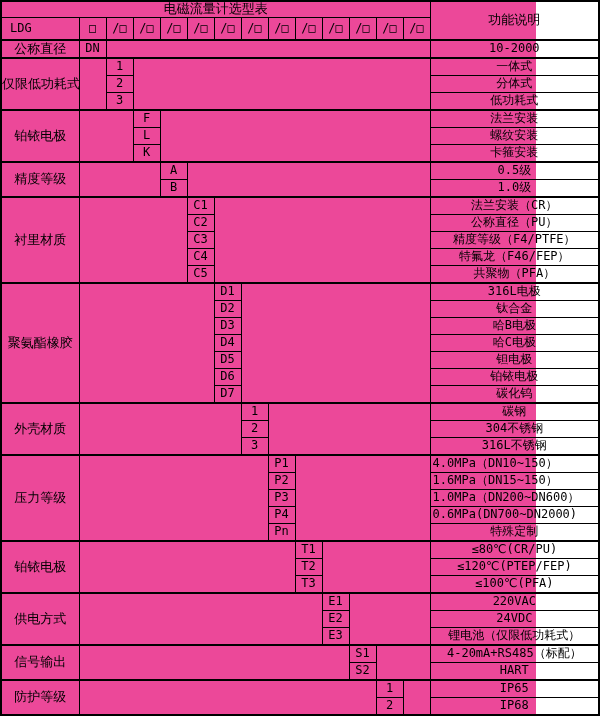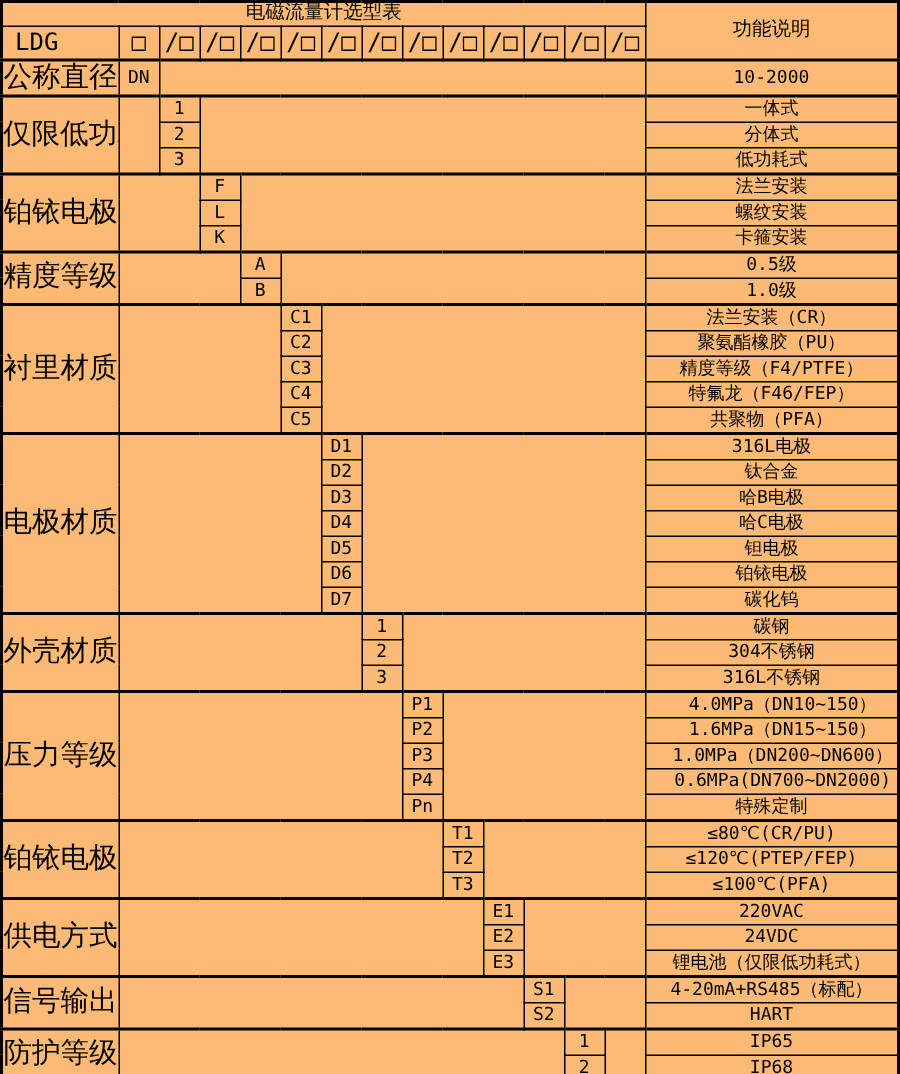--- a/index.html
+++ b/index.html
@@ -1,40 +1,40 @@
 <!DOCTYPE html>
 <html><head>
 <meta charset="utf-8">
 <style>
   html,body{margin:0;padding:0;background:#ffffff;}
-  .screen{width:600px;height:716px;background:#fdba74;box-sizing:border-box;}
+  .screen{width:536px;height:716px;background:#ec4899;box-sizing:border-box;}
   table.sel{
     border-collapse:collapse;
     table-layout:fixed;
     width:600px;height:716px;
     border:2px solid #000;
     font-family:"DejaVu Sans Mono","DejaVu Sans","Liberation Sans",sans-serif;
     color:#000;
   }
   td{
     border:1px solid #000;
     padding:0;
     text-align:center;
     vertical-align:middle;
     font-size:12px;
     line-height:1.15;
     overflow:hidden;
     white-space:nowrap;
   }
   tr.title-row td{height:15px;font-size:13px;}
-  tr.model-row td{height:21px;font-size:16px;}
+  tr.model-row td{height:21px;font-size:12px;}
   tr.data td{height:16px;}
-  td.lbl{font-size:19px;}
+  td.lbl{font-size:13px;}
   td.bt{border-top:2px solid #000;}
-  td.left{text-align:center;padding-left:15px;}
+  td.left{text-align:left;padding-left:2px;}
   td.model-prefix{text-align:left;padding-left:8px;}
   td.func-head{font-size:13px;}
 </style>
 </head>
 <body>
 
 <div class="screen">
   <table class="sel">
     <colgroup>
       <col style="width:78px">
@@ -123,36 +123,36 @@
         </tr>
         <tr class="data">
           <td rowspan="5" class="lbl bt">衬里材质</td>
           <td rowspan="5" colspan="4" class="bt"></td>
           <td class="bt">C1</td>
           <td rowspan="5" colspan="8" class="bt"></td>
           <td class=" bt">法兰安装（CR）</td>
         </tr>
         <tr class="data">
           <td>C2</td>
-          <td>聚氨酯橡胶（PU）</td>
+          <td>公称直径（PU）</td>
         </tr>
         <tr class="data">
           <td>C3</td>
           <td>精度等级（F4/PTFE）</td>
         </tr>
         <tr class="data">
           <td>C4</td>
           <td>特氟龙（F46/FEP）</td>
         </tr>
         <tr class="data">
           <td>C5</td>
           <td>共聚物（PFA）</td>
         </tr>
         <tr class="data">
-          <td rowspan="7" class="lbl bt">电极材质</td>
+          <td rowspan="7" class="lbl bt">聚氨酯橡胶</td>
           <td rowspan="7" colspan="5" class="bt"></td>
           <td class="bt">D1</td>
           <td rowspan="7" colspan="7" class="bt"></td>
           <td class=" bt">316L电极</td>
         </tr>
         <tr class="data">
           <td>D2</td>
           <td>钛合金</td>
         </tr>
         <tr class="data">

